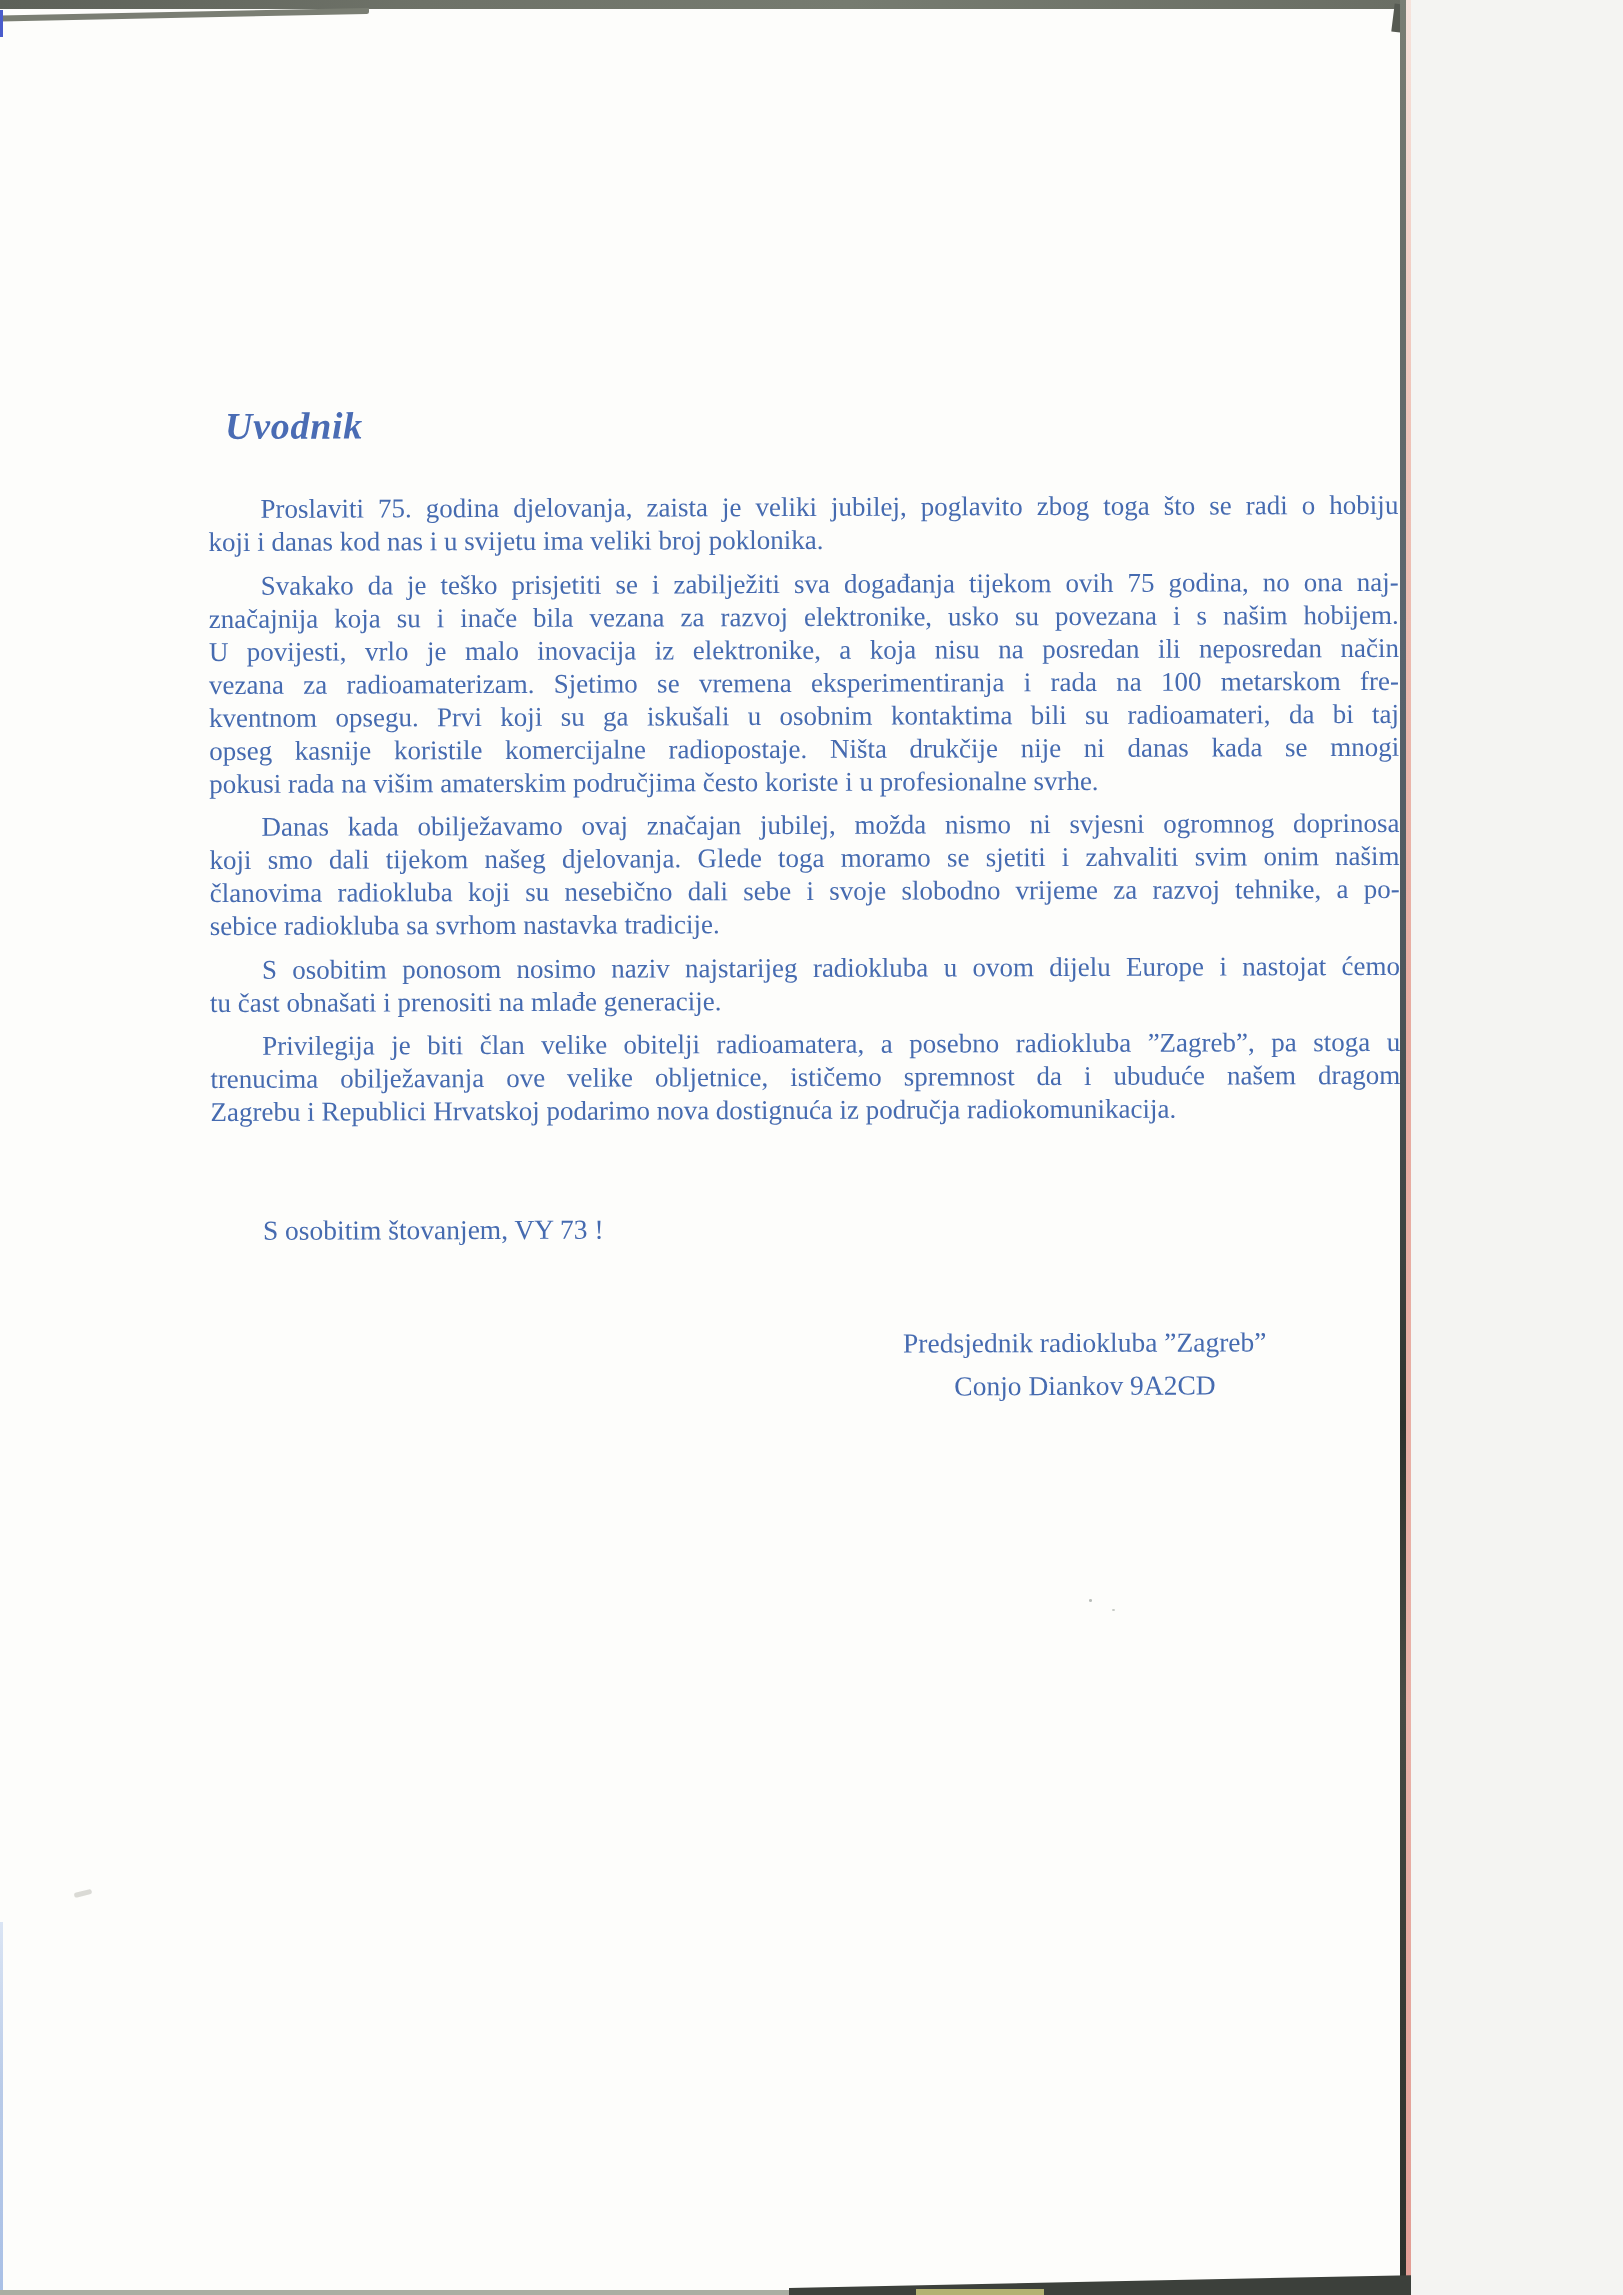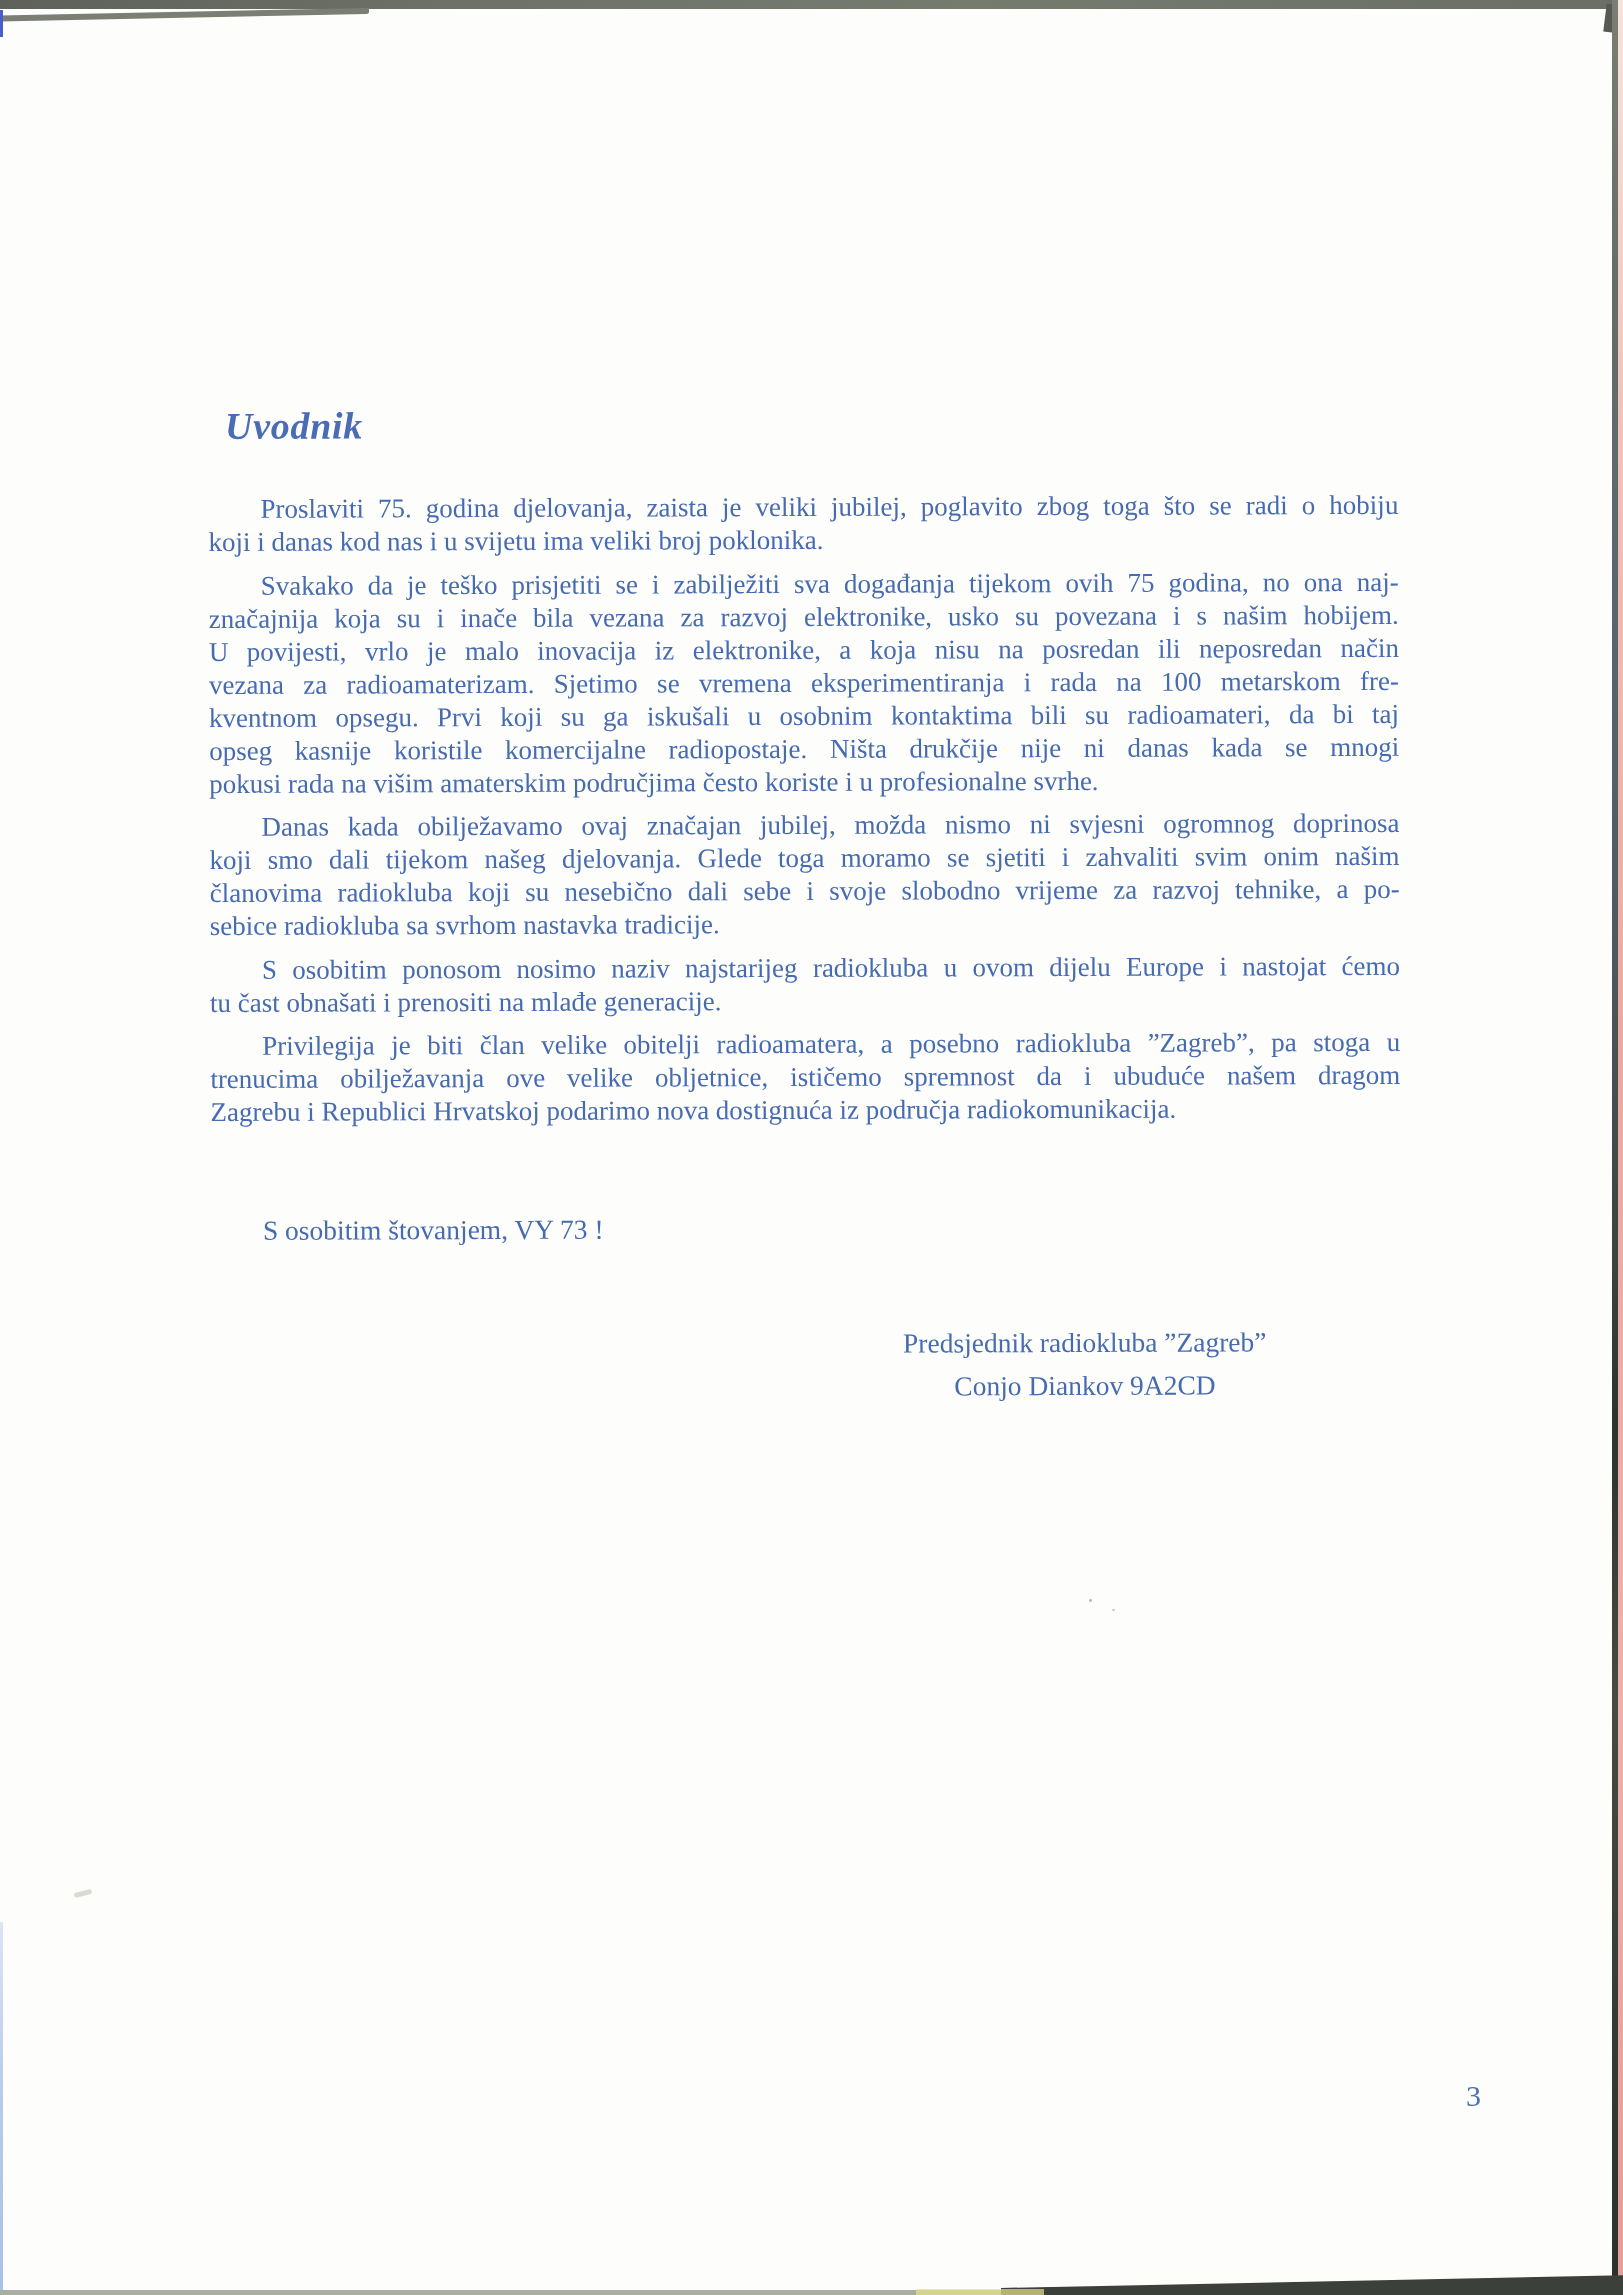--- a/index.html
+++ b/index.html
@@ -2,21 +2,21 @@
 <html style="--text-blue: #466bb0; --title-blue: #4a6cb4; --pagenum-blue: #4a70b8; --edge-blue-mark: #4a5ccc; --wedge-dark: #3c403b; --streak-yellow: #e6e28a;font-size:10.5px"><head>
 <meta charset="utf-8">
 <style>
   html,body{margin:0;padding:0;}
   body{
     width:1623px;height:2295px;
     background:#f4f4f2;
     font-family:"Liberation Serif","DejaVu Serif",serif;
   }
   .page{
-    position:relative;width:1623px;height:2295px;overflow:hidden;
+    position:relative;width:1411px;height:2295px;overflow:hidden;
     background:#fdfdfb;
   }
 
   
   .top-edge{
     position:absolute;top:0;left:0;width:100%;height:8.5px;
     background:linear-gradient(90deg,#5d6159 0%,#6e7268 30%,#767b70 60%,#6a6e64 100%);
   }
   .top-edge-dip{
     position:absolute;top:7.9px;left:-3.9px;width:373px;height:5.9px;

